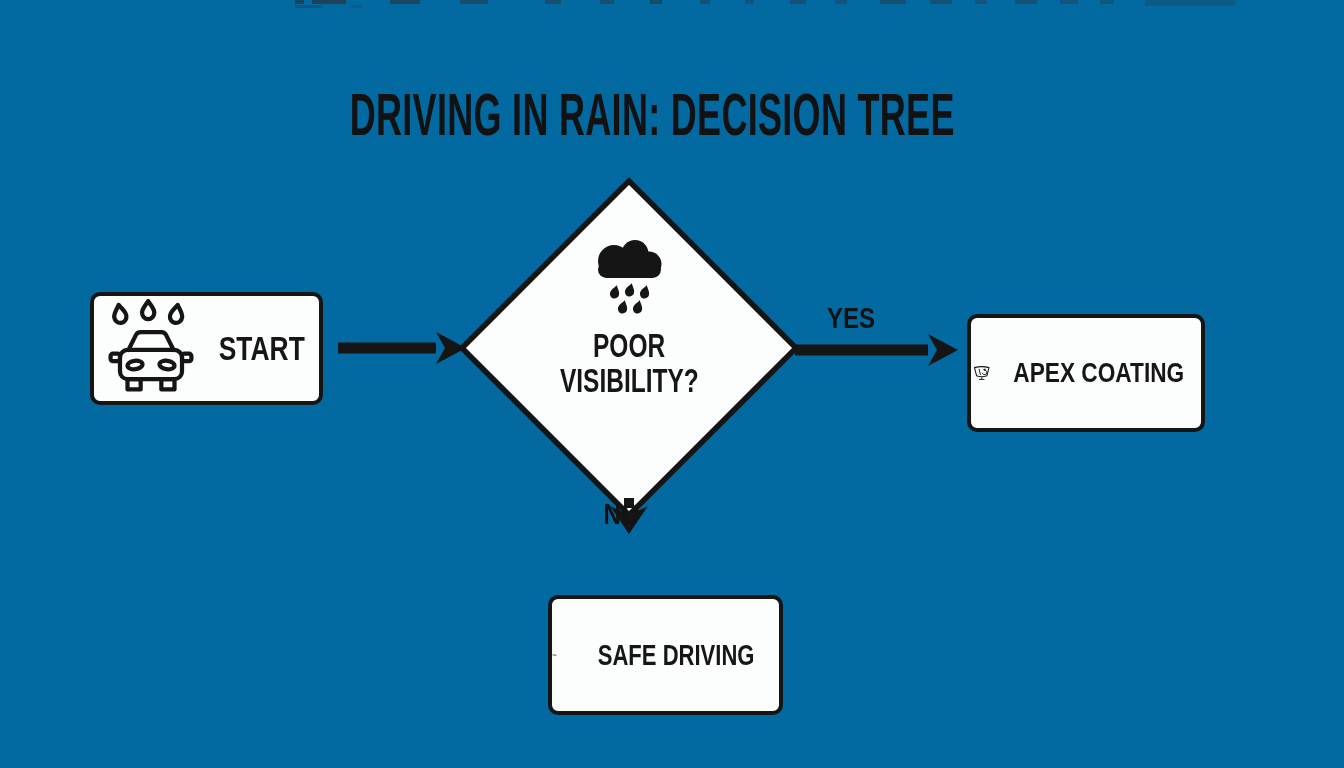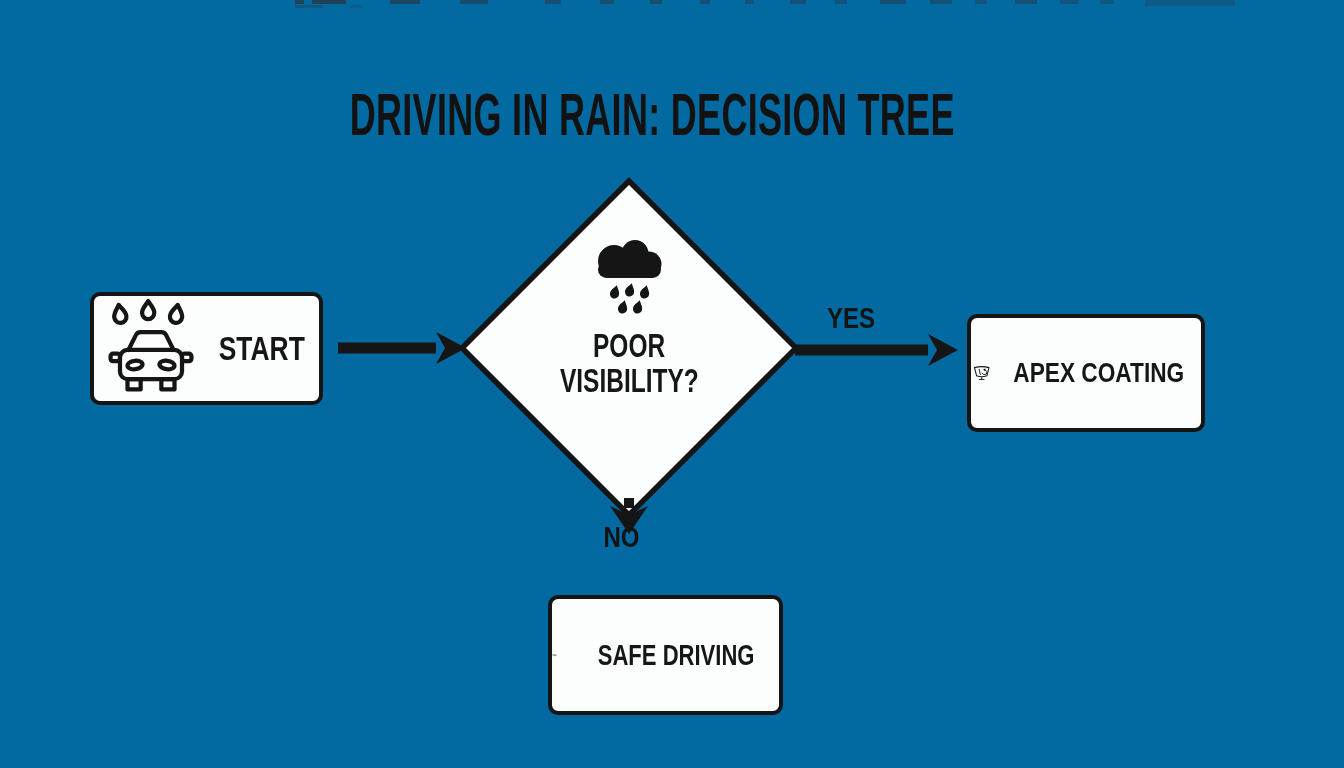--- a/index.html
+++ b/index.html
@@ -58,21 +58,21 @@
     display: flex; flex-direction: column; align-items: center; gap: 9px;
     transform: translateY(-32px);
   }
   .dlabel { text-align: center; font-weight: 700; font-size: 34px; line-height: 35px; color: #161616; }
   .dlabel .sq { transform: scaleX(0.72); }
 
   
   .edge-label { position: absolute; font-weight: 700; font-size: 30px; color: #131313; text-align: left; }
   .edge-label .sq { transform: scaleX(0.80); }
   .yes-label { left: 821px; top: 301px; width: 80px; }
-  .no-label  { left: 599px; top: 520px; width: 60px; }
+  .no-label  { left: 599px; top: 497px; width: 60px; }
 
   .arrow { position: absolute; }
   svg .ink-stroke { stroke: #151515; fill: none; }
   svg .ink-fill { fill: #151515; stroke: none; }
 </style>
 </head>
 <body>
 
 <div class="stage">
 

